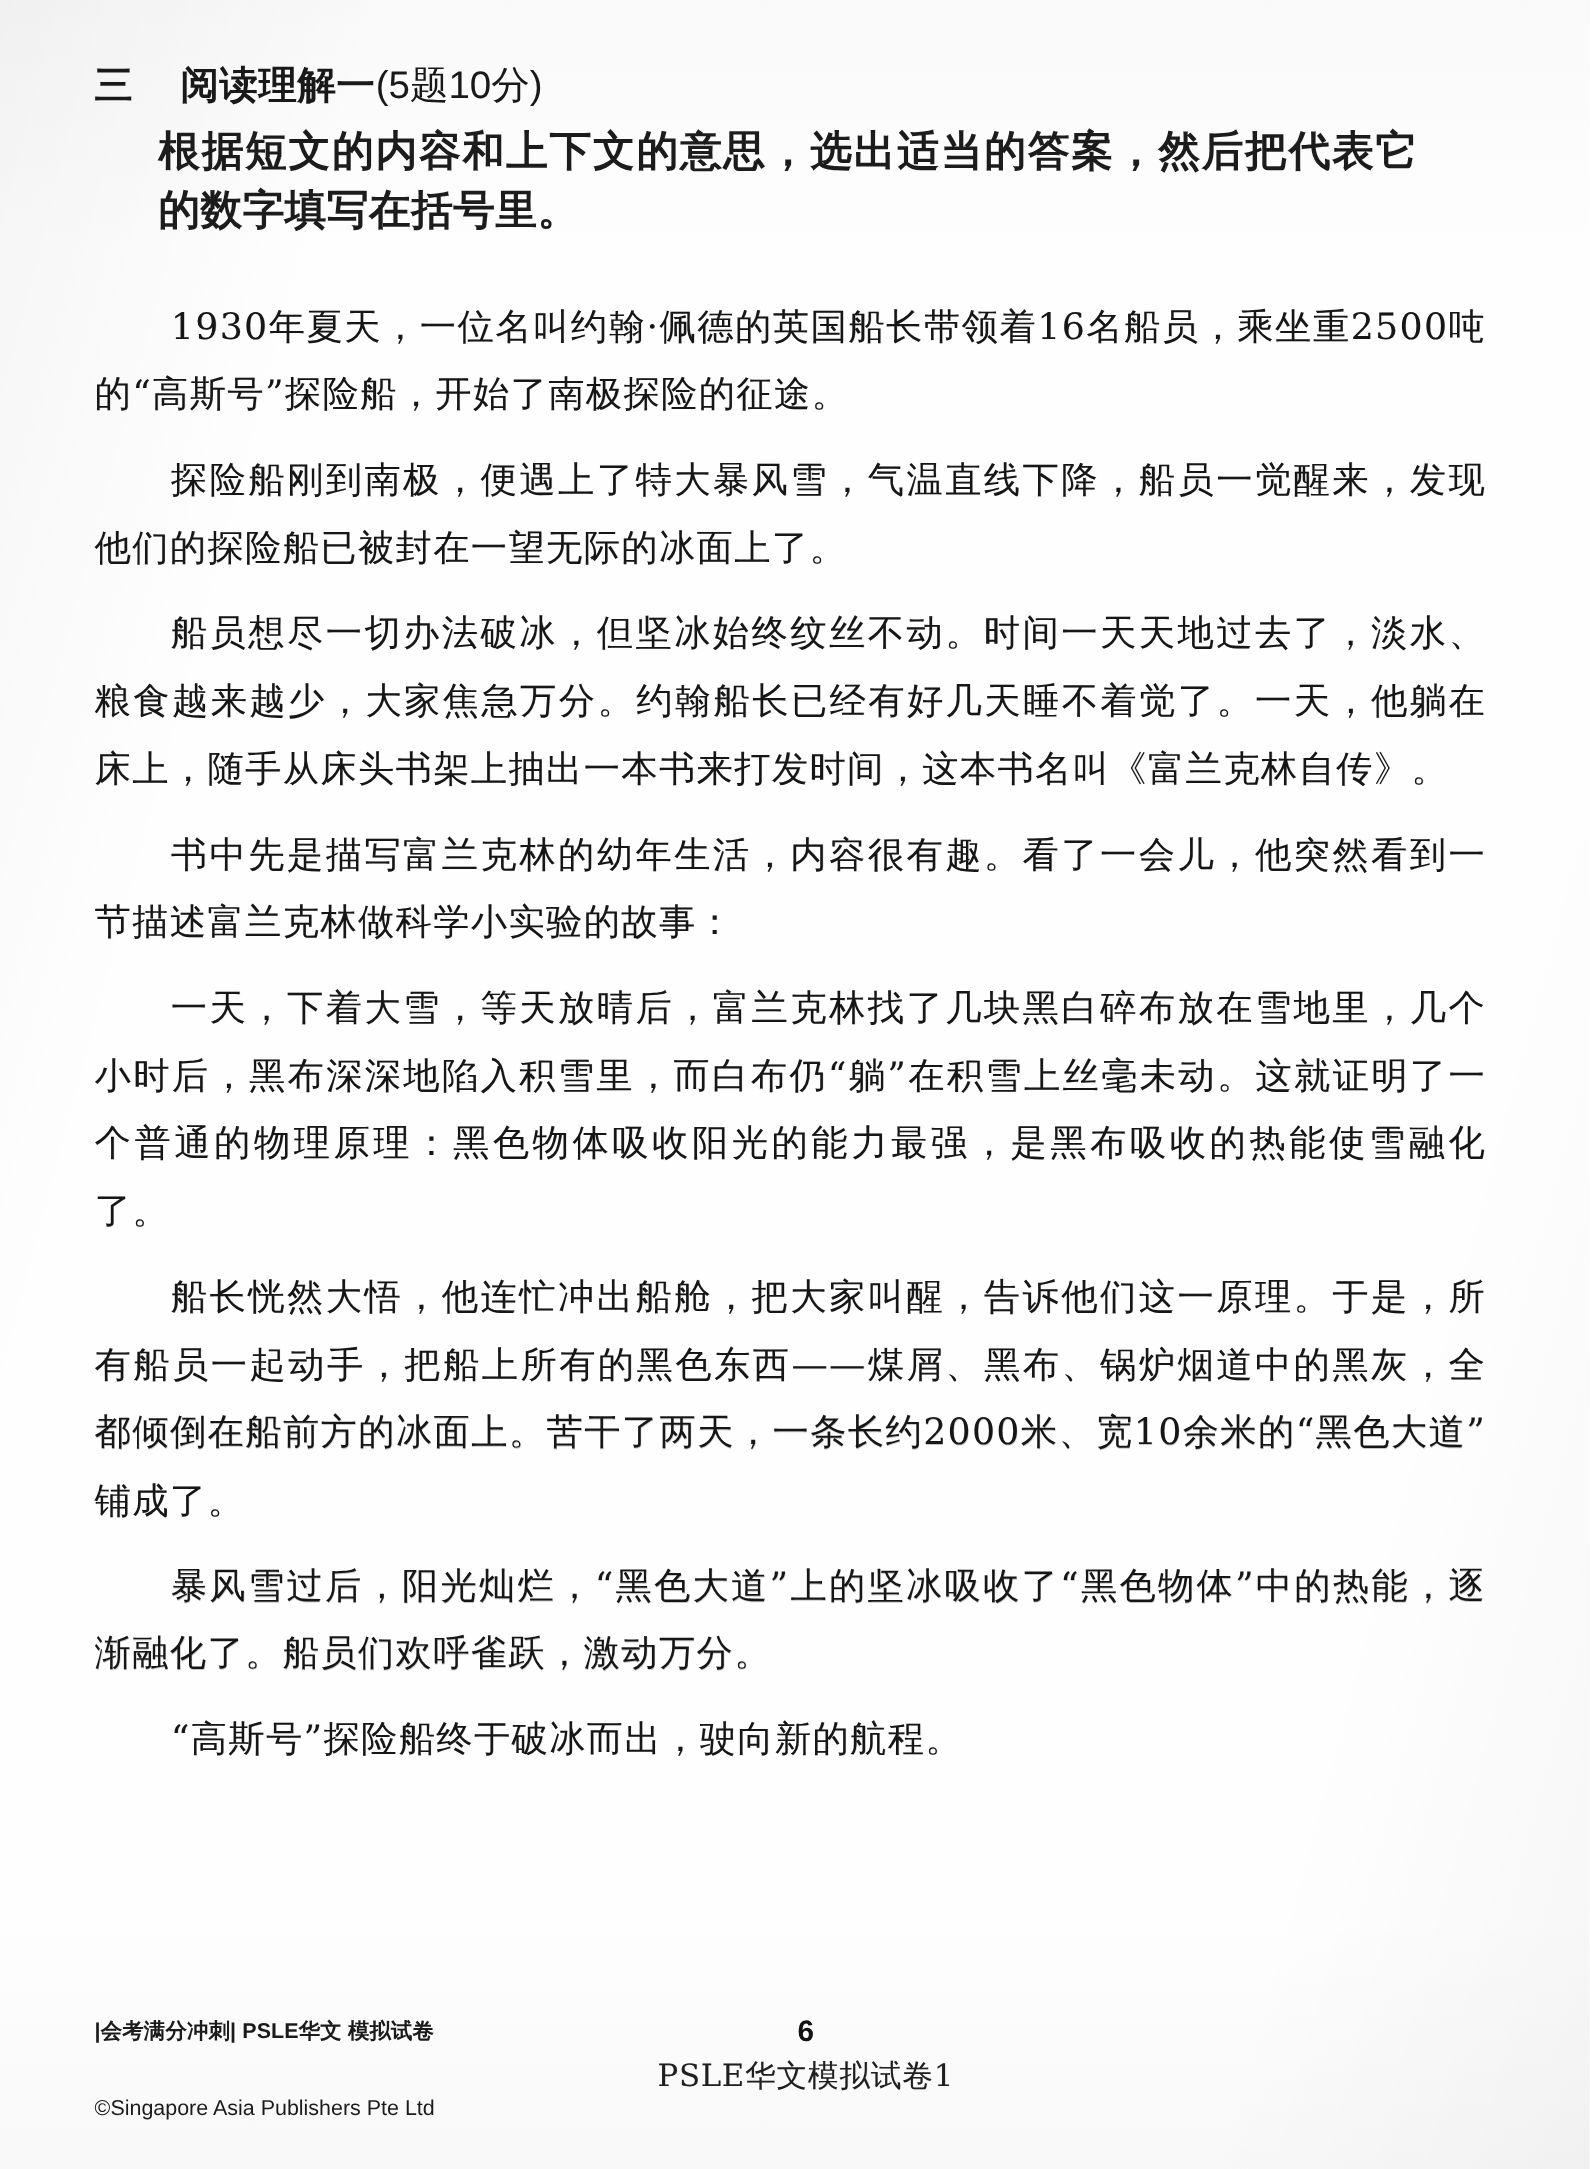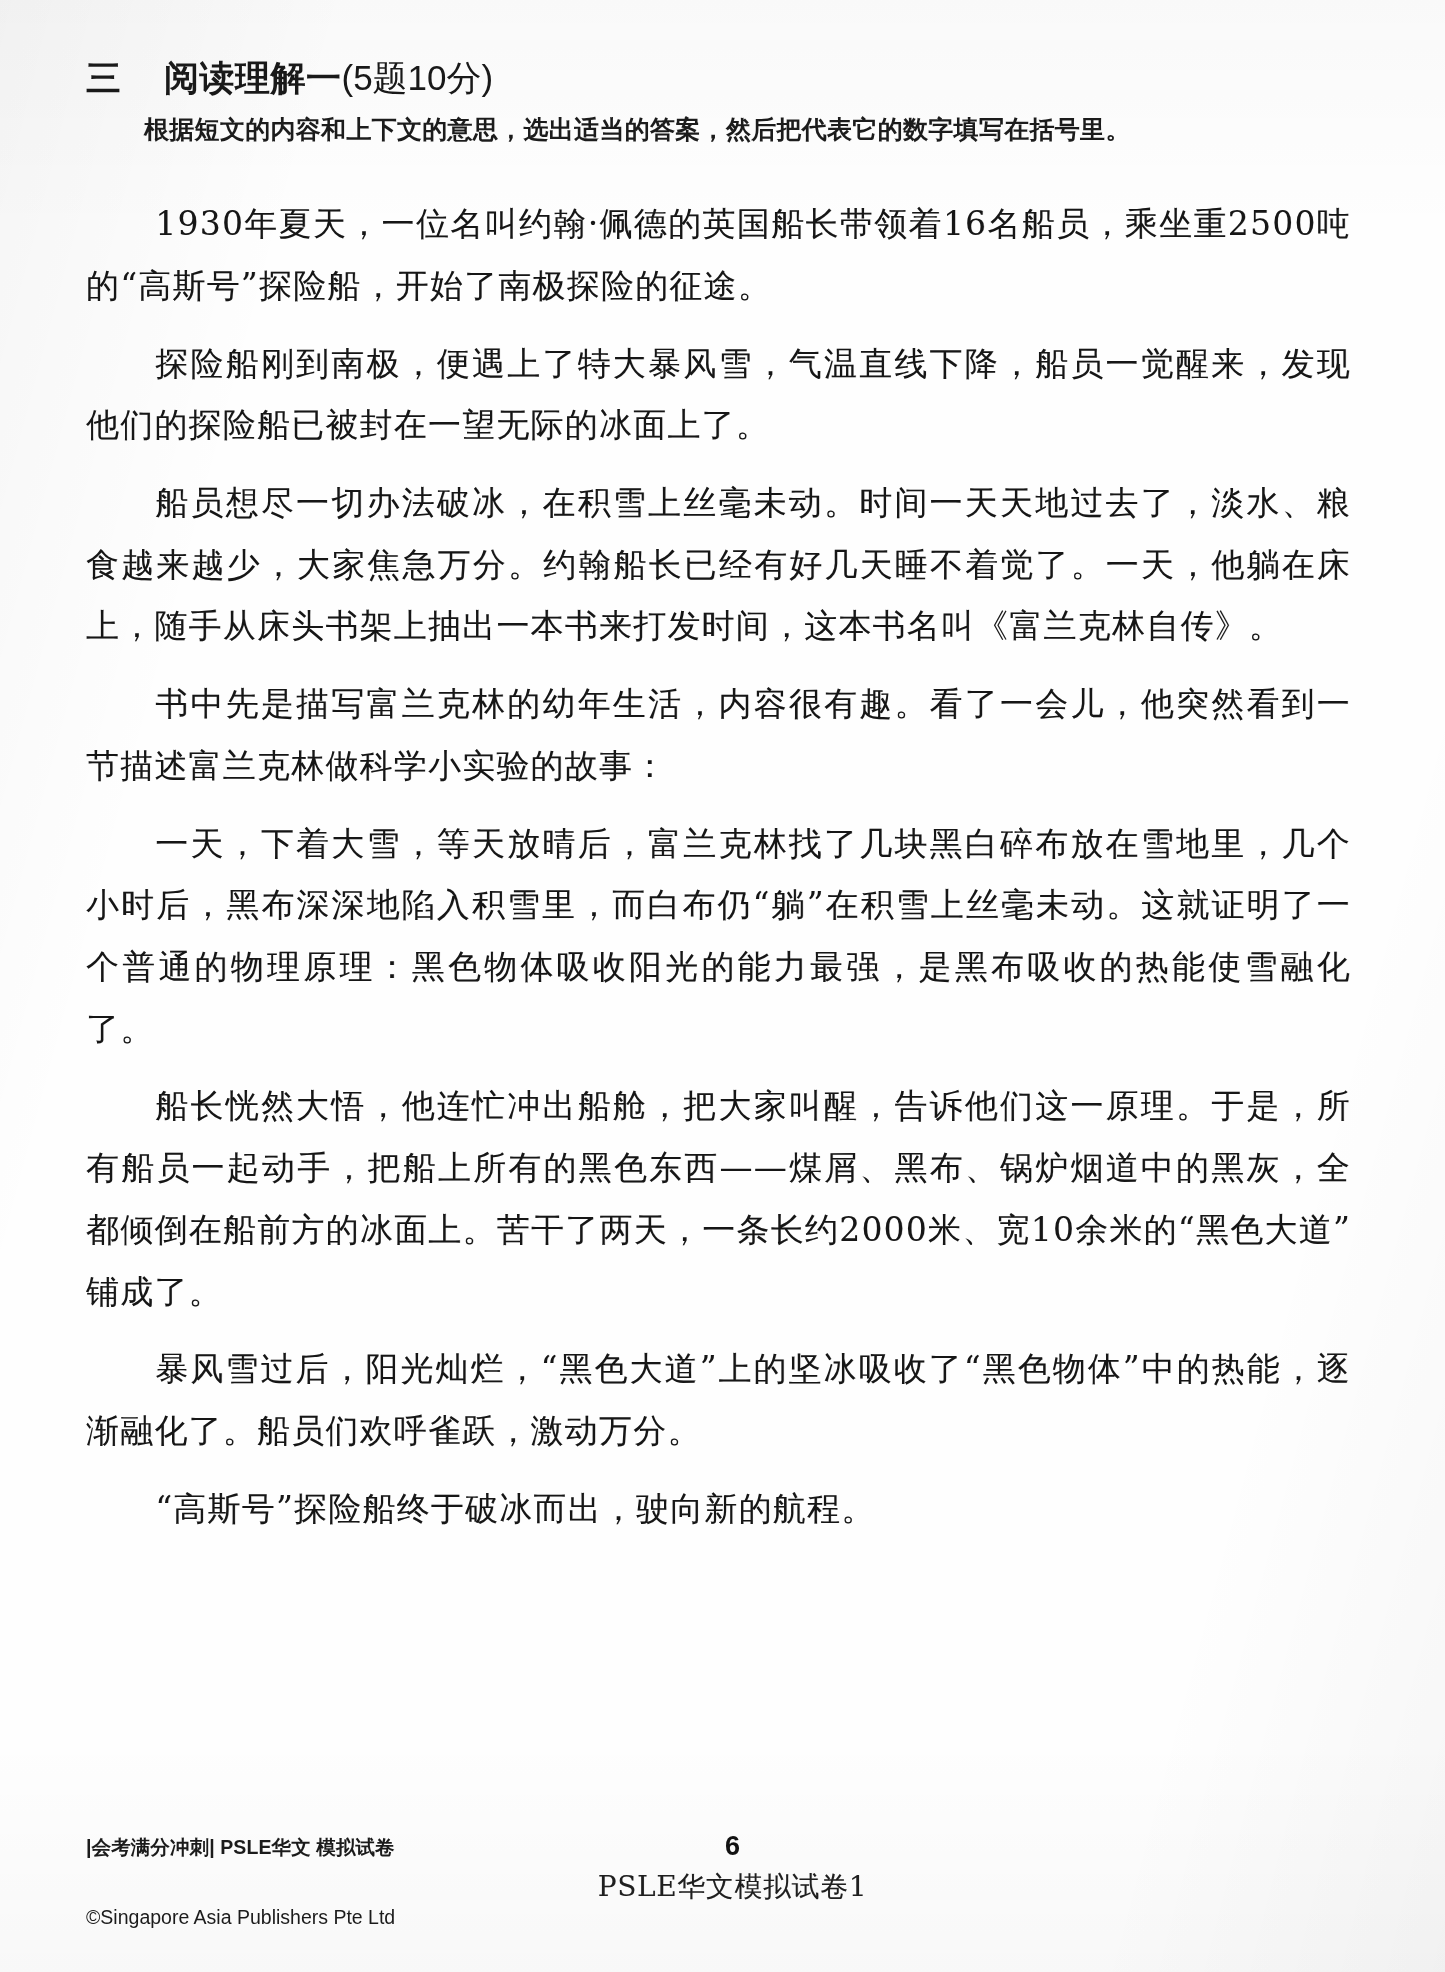--- a/index.html
+++ b/index.html
@@ -60,21 +60,21 @@
   .section-title {
     font-weight: 700;
   }
   .section-marks {
     font-weight: 400;
     letter-spacing: 0px;
   }
 
   
   .instructions {
-    font-size: 25px;
+    font-size: 38px;
     font-weight: 700;
     line-height: 1.42;
     letter-spacing: 0.3px;
     color: #1c1c1c;
     margin: 4px 0 0 58px;
     width: 1145px;
     text-align: justify;
     text-justify: inter-character;
   }
 
@@ -155,21 +155,21 @@
       <span class="section-num">三</span>
       <span class="section-title">阅读理解一</span>
       <span class="section-marks">(5题10分)</span>
     </h1>
 
     <p class="instructions">根据短文的内容和上下文的意思，选出适当的答案，然后把代表它的数字填写在括号里。</p>
 
     <div class="passage">
       <p>1930年夏天，一位名叫约翰·佩德的英国船长带领着16名船员，乘坐重2500吨的“高斯号”探险船，开始了南极探险的征途。</p>
       <p>探险船刚到南极，便遇上了特大暴风雪，气温直线下降，船员一觉醒来，发现他们的探险船已被封在一望无际的冰面上了。</p>
-      <p>船员想尽一切办法破冰，在积雪上丝毫未动。时间一天天地过去了，淡水、粮食越来越少，大家焦急万分。约翰船长已经有好几天睡不着觉了。一天，他躺在床上，随手从床头书架上抽出一本书来打发时间，这本书名叫《富兰克林自传》。</p>
+      <p>船员想尽一切办法破冰，但坚冰始终纹丝不动。时间一天天地过去了，淡水、粮食越来越少，大家焦急万分。约翰船长已经有好几天睡不着觉了。一天，他躺在床上，随手从床头书架上抽出一本书来打发时间，这本书名叫《富兰克林自传》。</p>
       <p>书中先是描写富兰克林的幼年生活，内容很有趣。看了一会儿，他突然看到一节描述富兰克林做科学小实验的故事：</p>
       <p>一天，下着大雪，等天放晴后，富兰克林找了几块黑白碎布放在雪地里，几个小时后，黑布深深地陷入积雪里，而白布仍“躺”在积雪上丝毫未动。这就证明了一个普通的物理原理：黑色物体吸收阳光的能力最强，是黑布吸收的热能使雪融化了。</p>
       <p>船长恍然大悟，他连忙冲出船舱，把大家叫醒，告诉他们这一原理。于是，所有船员一起动手，把船上所有的黑色东西——煤屑、黑布、锅炉烟道中的黑灰，全都倾倒在船前方的冰面上。苦干了两天，一条长约2000米、宽10余米的“黑色大道”铺成了。</p>
       <p>暴风雪过后，阳光灿烂，“黑色大道”上的坚冰吸收了“黑色物体”中的热能，逐渐融化了。船员们欢呼雀跃，激动万分。</p>
       <p>“高斯号”探险船终于破冰而出，驶向新的航程。</p>
     </div>
 
   </div>
 
   <div class="footer">

